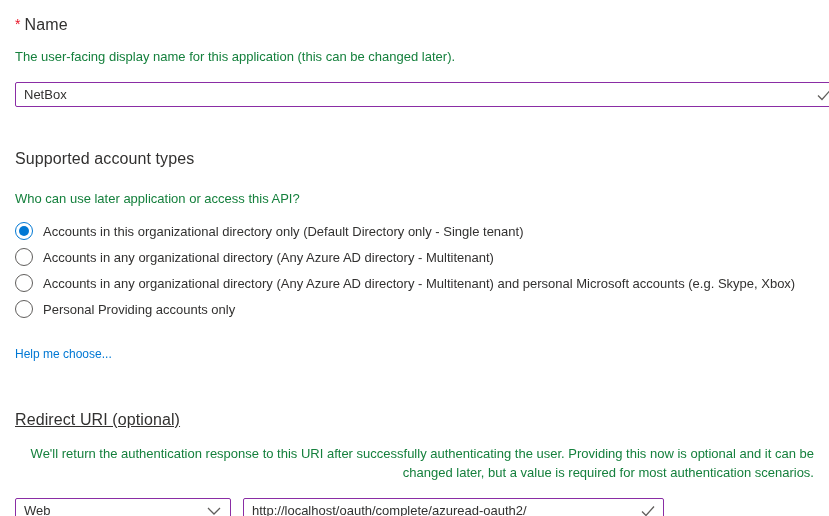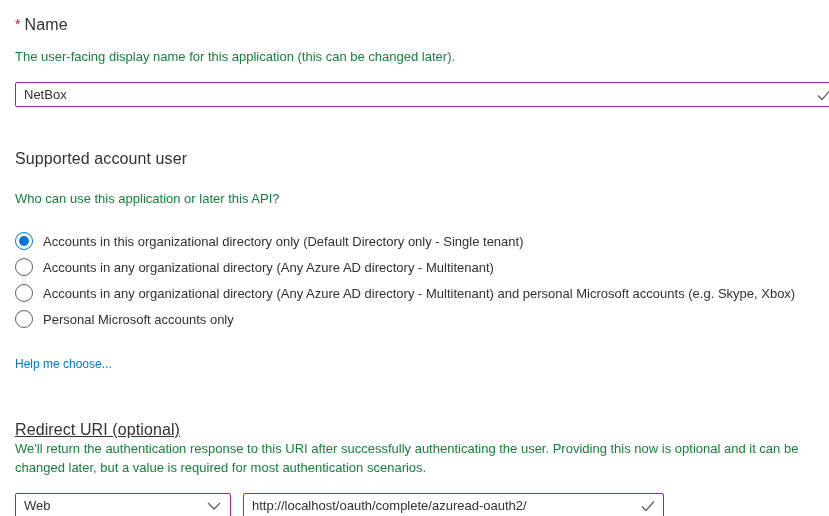--- a/index.html
+++ b/index.html
@@ -47,21 +47,21 @@
     position: absolute;
     right: 9px; top: 50%;
     transform: translateY(-50%);
     width: 14px; height: 12px;
     pointer-events: none;
   }
 
   
   .acct-title { margin-top: 43px; }
   .acct-question { margin-top: 21px; }
-  .radio-group { margin-top: 20px; }
+  .radio-group { margin-top: 10px; }
   .radio-row {
     display: flex;
     align-items: center;
     height: 26px;
     cursor: pointer;
   }
   .radio-outer {
     width: 18px; height: 18px;
     border: 1px solid #605e5c;
     border-radius: 50%;
@@ -85,21 +85,21 @@
     display: inline-block;
     margin-top: 25px;
     font-size: 12px;
     color: #0078d4;
     text-decoration: none;
     cursor: pointer;
   }
 
   
   .redirect-title { margin-top: 49px; text-decoration: underline; }
-  .redirect-desc { max-width: 800px; }
+  .redirect-desc { margin-top: 15px; max-width: 800px; text-align: right; }
   .redirect-row {
     margin-top: 16px;
     display: flex;
     align-items: center;
   }
   .platform-select {
     position: relative;
     width: 216px;
     height: 25px;
     border: 1px solid #8a2da5;
@@ -132,22 +132,22 @@
   </div>
   <div class="desc name-desc">The user-facing display name for this application (this can be changed later).</div>
   <div class="input-wrap name-input-wrap">
     <input class="txt" type="text" value="NetBox" style="">
     <svg class="check-icon" viewBox="0 0 14 12">
       <polyline points="1,6.5 5,10.5 13,1.5" fill="none" stroke="#605e5c" stroke-width="1.3"></polyline>
     </svg>
   </div>
 
   
-  <div class="section-title acct-title">Supported account user</div>
-  <div class="desc acct-question">Who can use this application or later this API?</div>
+  <div class="section-title acct-title">Supported account types</div>
+  <div class="desc acct-question">Who can use later application or access this API?</div>
 
   <div class="radio-group">
     <div class="radio-row selected">
       <span class="radio-outer">
           <span class="radio-dot"></span>
         </span>
       <span class="radio-label">Accounts in this organizational directory only (Default Directory only - Single tenant)</span>
     </div>
     <div class="radio-row">
       <span class="radio-outer">
@@ -158,21 +158,21 @@
     <div class="radio-row">
       <span class="radio-outer">
           <span class="radio-dot"></span>
         </span>
       <span class="radio-label">Accounts in any organizational directory (Any Azure AD directory - Multitenant) and personal Microsoft accounts (e.g. Skype, Xbox)</span>
     </div>
     <div class="radio-row">
       <span class="radio-outer">
           <span class="radio-dot"></span>
         </span>
-      <span class="radio-label">Personal Microsoft accounts only</span>
+      <span class="radio-label">Personal Providing accounts only</span>
     </div>
   </div>
 
   <a class="help-link">Help me choose...</a>
 
   
   <div class="section-title redirect-title">Redirect URI (optional)</div>
   <div class="desc redirect-desc">We'll return the authentication response to this URI after successfully authenticating the user. Providing this now is optional and it can be changed later, but a value is required for most authentication scenarios.</div>
 
   <div class="redirect-row">

